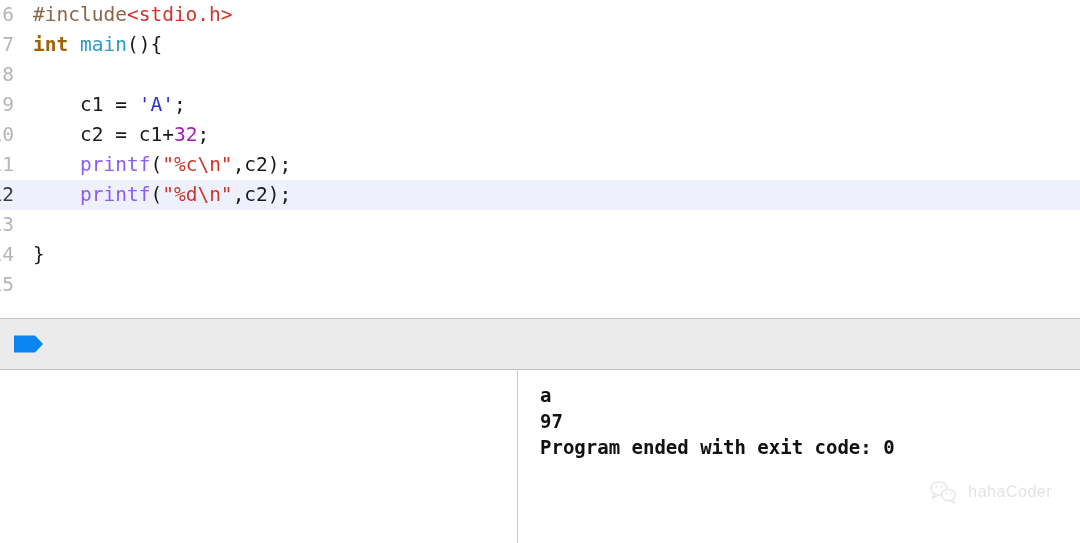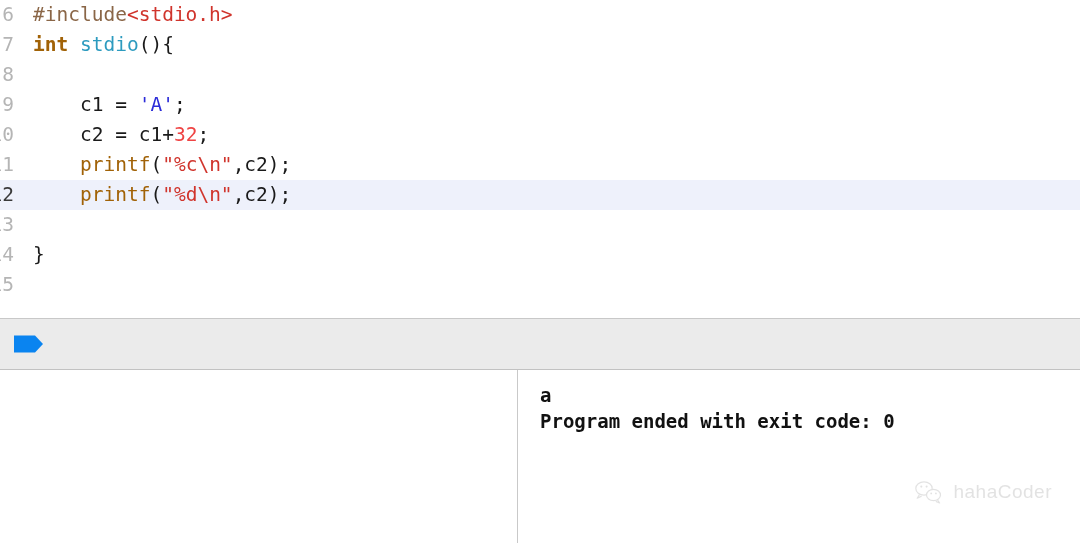--- a/index.html
+++ b/index.html
@@ -66,24 +66,24 @@
     padding-left: 19px;
     white-space: pre;
     color: #1a1a1a;
   }
 
   
   .tok-pre   { color: #8a6647; text-align: right; }   
   .tok-hdr   { color: #d0342c; }   
   .tok-kw    { color: #a16207; font-weight: bold; }   
   .tok-fn    { color: #2d9bbf; }   
-  .tok-call  { color: #a16207; }   
+  .tok-call  { color: #8b5cf6; }   
   .tok-str   { color: #d0342c; }   
   .tok-char  { color: #2b2bd8; }   
-  .tok-num   { color: #ef4444; }   
+  .tok-num   { color: #a21caf; }   
   .tok-plain { color: #1a1a1a; }
 
   .editor-bottom-rule {
     height: 1px;
     background: #c8c8c8;
     width: 100%;
   }
 
   
   .toolbar {
@@ -140,34 +140,34 @@
     bottom: 38px;
     display: flex;
     align-items: center;
     gap: 9px;
     opacity: 0.52;
     pointer-events: none;
   }
   .wm-logo { width: 30px; height: 26px; display: block; }
   .wm-text {
     font-family: "Liberation Sans", sans-serif;
-    font-size: 19px;
+    font-size: 16px;
     color: #c9c9c9;
     letter-spacing: 0.5px;
   }
 </style>
 </head>
 <body>
 
 <div id="app">
 
   <div class="editor">
     <div id="code-lines">
         <div class="code-line"><div class="gutter">6</div><div class="code-text"><span class="tok-pre">#include</span><span class="tok-hdr">&lt;stdio.h&gt;</span></div></div>
-        <div class="code-line"><div class="gutter">7</div><div class="code-text"><span class="tok-kw">int </span><span class="tok-fn">stdio</span><span class="tok-plain">(){</span></div></div>
+        <div class="code-line"><div class="gutter">7</div><div class="code-text"><span class="tok-kw">int </span><span class="tok-fn">main</span><span class="tok-plain">(){</span></div></div>
         <div class="code-line"><div class="gutter">8</div></div>
         <div class="code-line"><div class="gutter">9</div><div class="code-text"><span class="tok-plain">    c1 = </span><span class="tok-char">'A'</span><span class="tok-plain">;</span></div></div>
         <div class="code-line"><div class="gutter">10</div><div class="code-text"><span class="tok-plain">    c2 = c1+</span><span class="tok-num">32</span><span class="tok-plain">;</span></div></div>
         <div class="code-line"><div class="gutter">11</div><div class="code-text"><span class="tok-plain">    </span><span class="tok-call">printf</span><span class="tok-plain">(</span><span class="tok-str">"%c\n"</span><span class="tok-plain">,c2);</span></div></div>
         <div class="code-line highlighted"><div class="gutter">12</div><div class="code-text"><span class="tok-plain">    </span><span class="tok-call">printf</span><span class="tok-plain">(</span><span class="tok-str">"%d\n"</span><span class="tok-plain">,c2);</span></div></div>
         <div class="code-line"><div class="gutter">13</div></div>
         <div class="code-line"><div class="gutter">14</div><div class="code-text"><span class="tok-plain">}</span></div></div>
         <div class="code-line"><div class="gutter">15</div><div class="code-text"></div></div>
       </div>
   </div>
@@ -179,20 +179,21 @@
         <path id="flag-path" d="M0 1.5 L21 1.5 L29 10 L21 18.5 L0 18.5 Z" fill="#0a84f0"></path>
       </svg>
     </span>
   </div>
 
   <div class="bottom">
     <div class="pane-left"></div>
     <div class="pane-right">
       <div id="console-lines">
           <div class="console-line">a</div>
+          <div class="console-line">97</div>
           <div class="console-line">Program ended with exit code: 0</div>
         </div>
 
       <div class="watermark">
         <span>
           <svg class="wm-logo" viewBox="0 0 30 26" xmlns="http://www.w3.org/2000/svg">
             <g fill="none" stroke="#c9c9c9" stroke-width="1.2">
               <ellipse cx="10" cy="9.5" rx="8.2" ry="6.6"></ellipse>
               <path d="M5.5 15.5 L3.2 19.2 L7.6 17.1" stroke-linejoin="round"></path>
               <ellipse cx="19.5" cy="16" rx="7" ry="5.7" fill="#ffffff"></ellipse>

